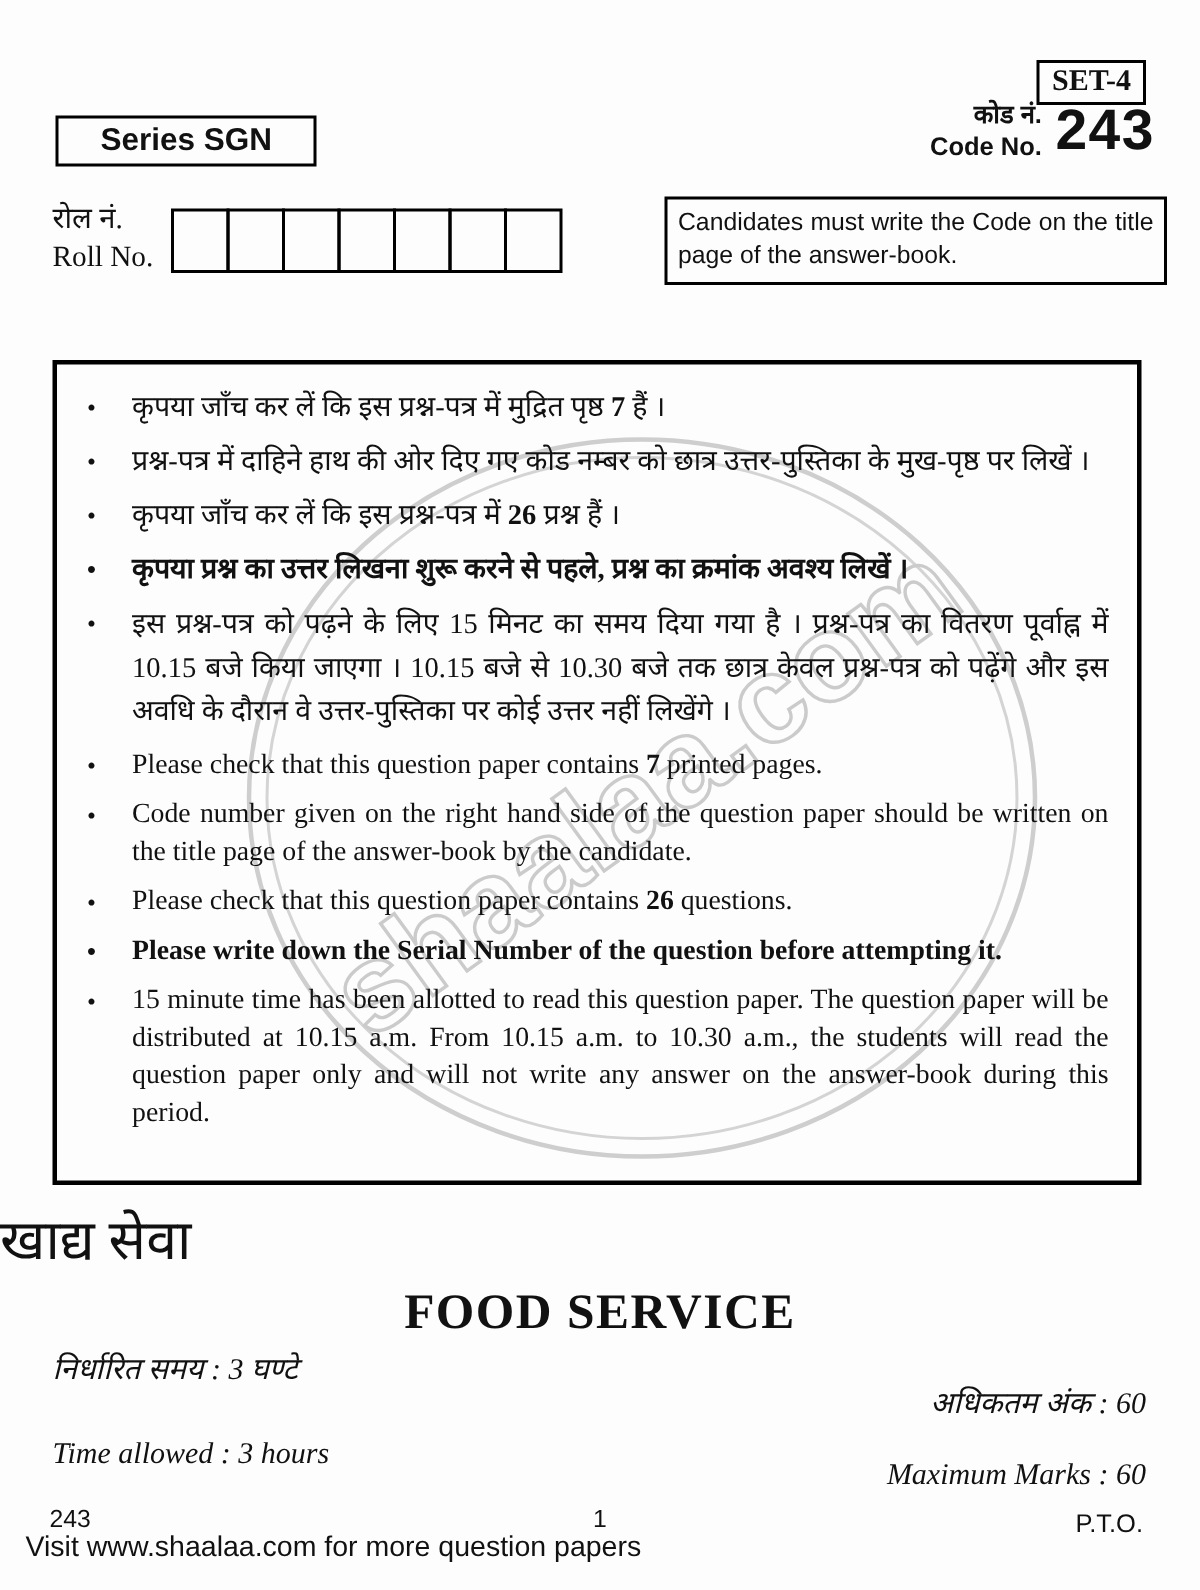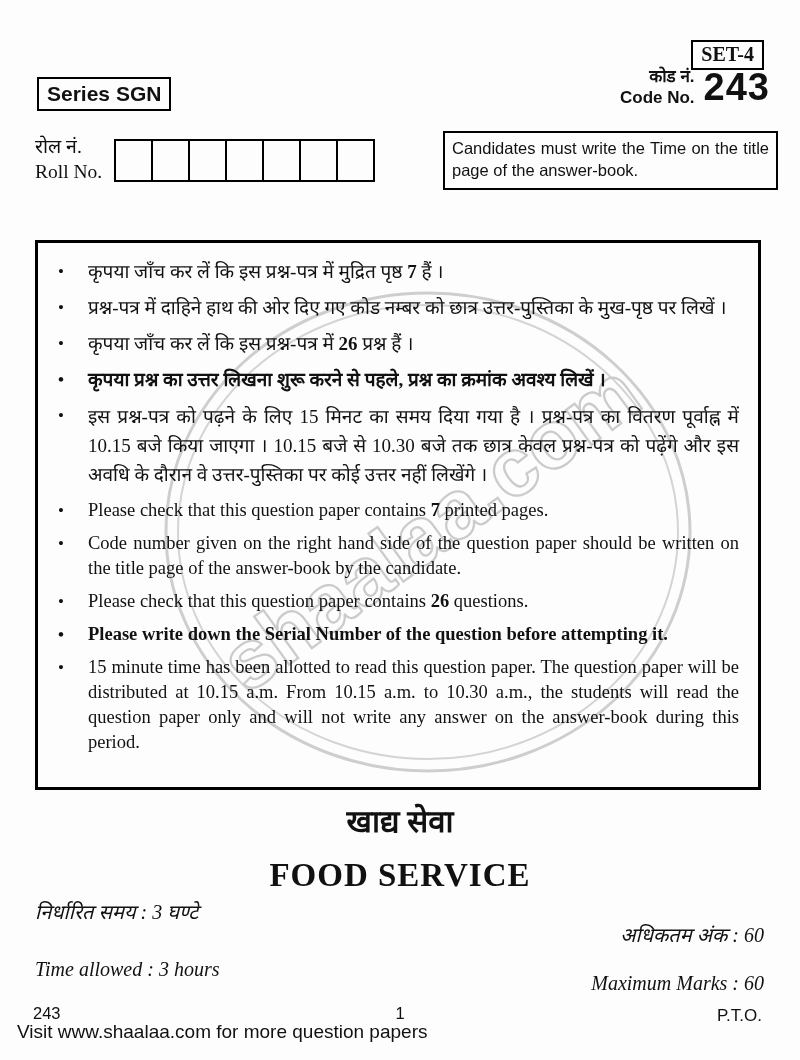--- a/index.html
+++ b/index.html
@@ -11,21 +11,21 @@
   .sans{font-family:"Liberation Sans","DejaVu Sans",sans-serif;}
   .serif{font-family:"Liberation Serif","DejaVu Serif",serif;}
 
   
   .wm{position:absolute;left:0;top:0;z-index:0;pointer-events:none;}
   .content{position:relative;z-index:1;}
 
   
   .set-box{top:40px;right:36px;border:2.5px solid #000;padding:1px 8px 2px;
            font-weight:bold;font-size:20px;background:transparent;}
-  .series-box{top:77px;left:37px;border:2.5px solid #000;padding:3px 8px;
+  .series-box{top:77px;left:37px;border:2.5px solid #000;padding:3px 28px;
            font-weight:bold;font-size:21px;}
   .code-block{top:66px;right:30px;display:flex;align-items:center;gap:9px;}
   .code-labels{text-align:right;font-weight:bold;font-size:17px;line-height:21px;}
   .code-number{font-weight:bold;font-size:38px;line-height:38px;letter-spacing:1px;}
 
   
   .roll-labels{left:35px;top:134px;font-size:19.5px;line-height:25px;}
   .roll-cells{left:114px;top:139px;display:flex;}
   .roll-cell{width:39px;height:43px;border:2px solid #000;margin-left:-2px;box-sizing:border-box;background:transparent;}
   .roll-cell:first-child{margin-left:0;}
@@ -42,21 +42,21 @@
   .dot{width:30px;flex:0 0 30px;font-size:17px;line-height:inherit;}
   .txt{flex:1;}
   .row.hi{font-size:19px;line-height:27px;}
   .row.hi.bold{font-weight:bold;}
   .row.hi.multi .txt{line-height:29px;text-align:justify;}
   .row.en{font-size:18.5px;line-height:25px;margin-bottom:8px;}
   .row.en .txt{text-align:justify;}
   .row.en.bold{font-weight:bold;}
 
   
-  .title-hi{top:799px;left:0;width:100%;text-align:center;font-weight:bold;font-size:31px;}
+  .title-hi{top:799px;left:0;width:100%;text-align:left;font-weight:normal;font-size:37px;}
   .title-en{top:857px;left:0;width:100%;text-align:center;font-weight:bold;font-size:33px;letter-spacing:1px;}
 
   
   .meta{font-style:italic;font-size:20px;}
   .m-time-hi{left:35px;top:898px;}
   .m-marks-hi{right:36px;top:921px;}
   .m-time-en{left:35px;top:958px;}
   .m-marks-en{right:36px;top:972px;}
 
   
@@ -98,21 +98,21 @@
       <div class="roll-cell"></div>
       <div class="roll-cell"></div>
       <div class="roll-cell"></div>
       <div class="roll-cell"></div>
       <div class="roll-cell"></div>
       <div class="roll-cell"></div>
       <div class="roll-cell"></div>
     </div>
 
     <div class="abs notice-box">
-      <p class="notice-en sans">Candidates must write the Time on the title page of the answer-book.</p>
+      <p class="notice-en sans">Candidates must write the Code on the title page of the answer-book.</p>
     </div>
 
     <div class="abs ibox">
 
       <div class="row hi" lang="hi">
         <span class="dot">•</span>
         <span class="txt"><span>कृपया जाँच कर लें कि इस प्रश्न-पत्र में मुद्रित पृष्ठ </span><b>7</b><span> हैं ।</span></span>
       </div>
 
       <div class="row hi" lang="hi">

